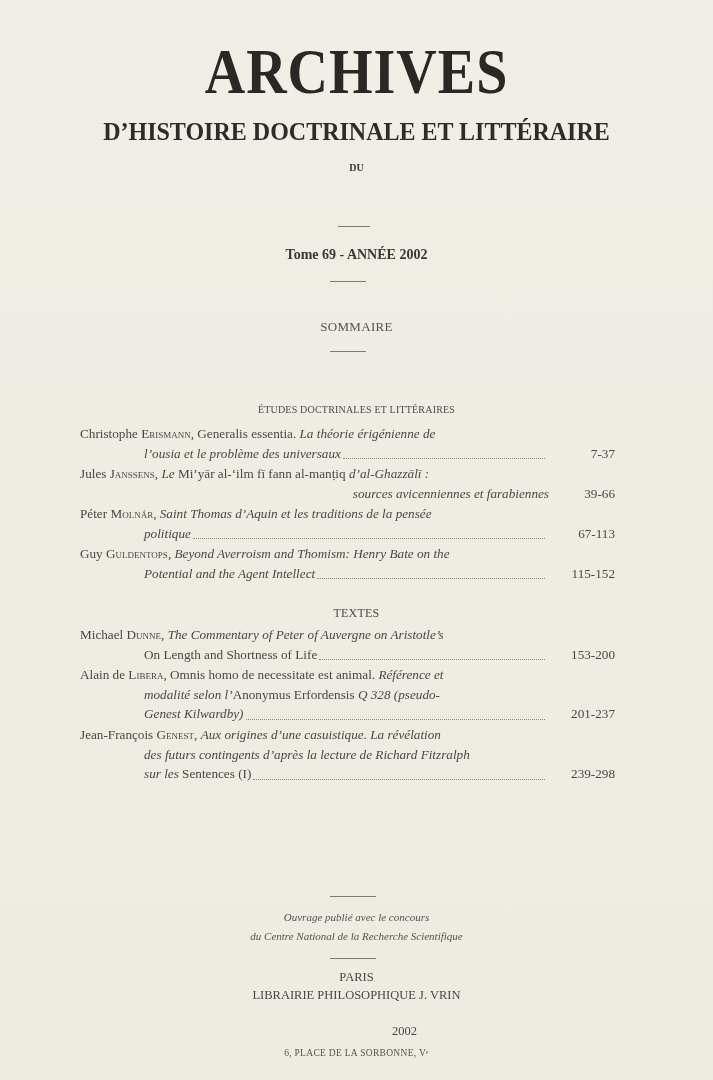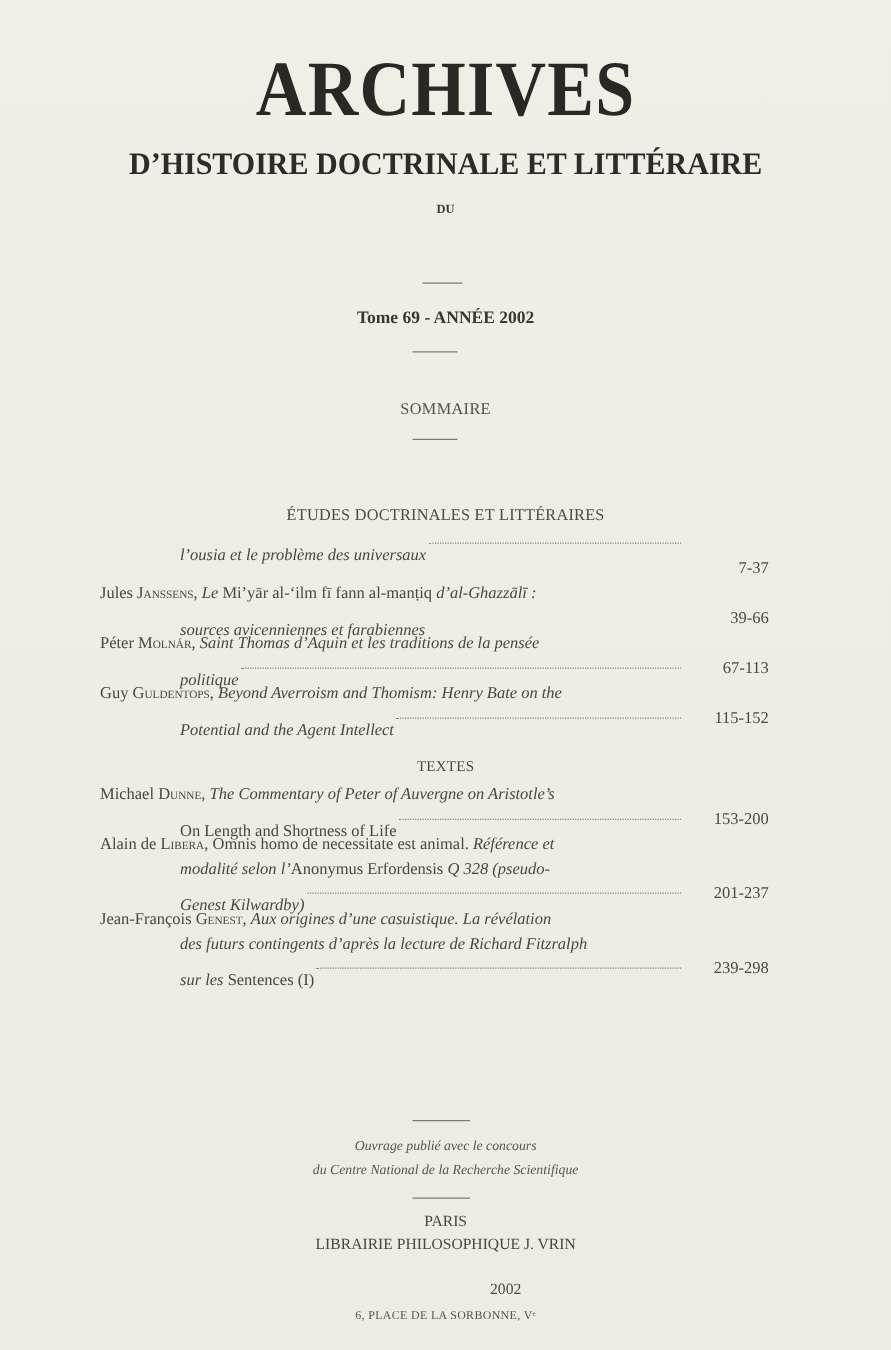--- a/index.html
+++ b/index.html
@@ -12,28 +12,28 @@
   }
   .page { position:absolute; inset:0; background:linear-gradient(180deg,#f1eee5 0%,#efece2 50%,#eeebe1 100%); }
   .center { position:absolute; left:0; width:713px; text-align:center; }
   .title-main { top:40px; font-size:56px; font-weight:bold; letter-spacing:1px; transform:scaleY(1.12); color:#2a2724; }
   .title-sub { top:118px; font-size:25px; font-weight:bold; color:#2e2b28; transform:scaleX(0.96); }
   .title-du { top:162px; font-size:10px; font-weight:bold; color:#3a3733; }
   .title-age { top:180px; font-size:27px; font-weight:bold; color:#2e2b28; }
   .rule { position:absolute; height:1px; background:#7e7a72; }
   .tome { top:247px; font-size:14px; font-weight:bold; color:#3a3733; }
   .sommaire { top:319px; font-size:13px; color:#55524c; letter-spacing:0.3px; }
-  .section-head { font-size:13px; color:#4d4a45; letter-spacing:0.2px; }
+  .section-head { font-size:10px; color:#4d4a45; letter-spacing:0.2px; }
   .toc { position:absolute; left:80px; width:535px; font-size:13.2px; color:#4a4742; line-height:19.5px; }
   .entry { position:absolute; left:0; width:535px; }
   .line { white-space:nowrap; overflow:hidden; }
   .indent { padding-left:64px; }
   .i { font-style:italic; }
   .sc { font-variant:small-caps; }
-  .dotline { display:flex; align-items:flex-start;margin-top:10px; }
+  .dotline { display:flex; align-items:flex-end; }
   .dotline .txt { white-space:nowrap; }
   .dots { flex:1; border-bottom:1px dotted #8a867e; margin:0 4px 4px 2px; height:0; }
   .pages { position:absolute; right:0; width:62px; text-align:right; }
   .footer-italic { font-size:11px; font-style:italic; color:#56534d; }
   .footer-text { font-size:12.5px; color:#4a4742; }
   .footer-small { font-size:9.5px; color:#55524c; letter-spacing:0.3px; }
 </style>
 </head>
 <body>
 
@@ -48,20 +48,26 @@
   <div class="rule" style="top:281px;left:330px;width:36px;"></div>
 
   <div class="center sommaire">SOMMAIRE</div>
   <div class="rule" style="top:351px;left:330px;width:36px;"></div>
 
   <div class="center section-head" style="top:404px;">ÉTUDES DOCTRINALES ET LITTÉRAIRES</div>
 
   <div class="toc" style="top:424px;">
 
     <div class="entry" style="top:0;">
+      <div class="line">
+        <span>Christophe</span>
+        <span class="sc">Erismann</span>,
+        <span>Generalis essentia.</span>
+        <span class="i">La théorie érigénienne de</span>
+      </div>
       <div class="dotline indent" style="width:405px;">
         <span class="txt i">l’ousia et le problème des universaux</span>
         <span class="dots"></span>
       </div>
       <div class="pages" style="top:19.5px;">7-37</div>
     </div>
 
     <div class="entry" style="top:40px;">
       <div class="line">
         <span>Jules</span>

